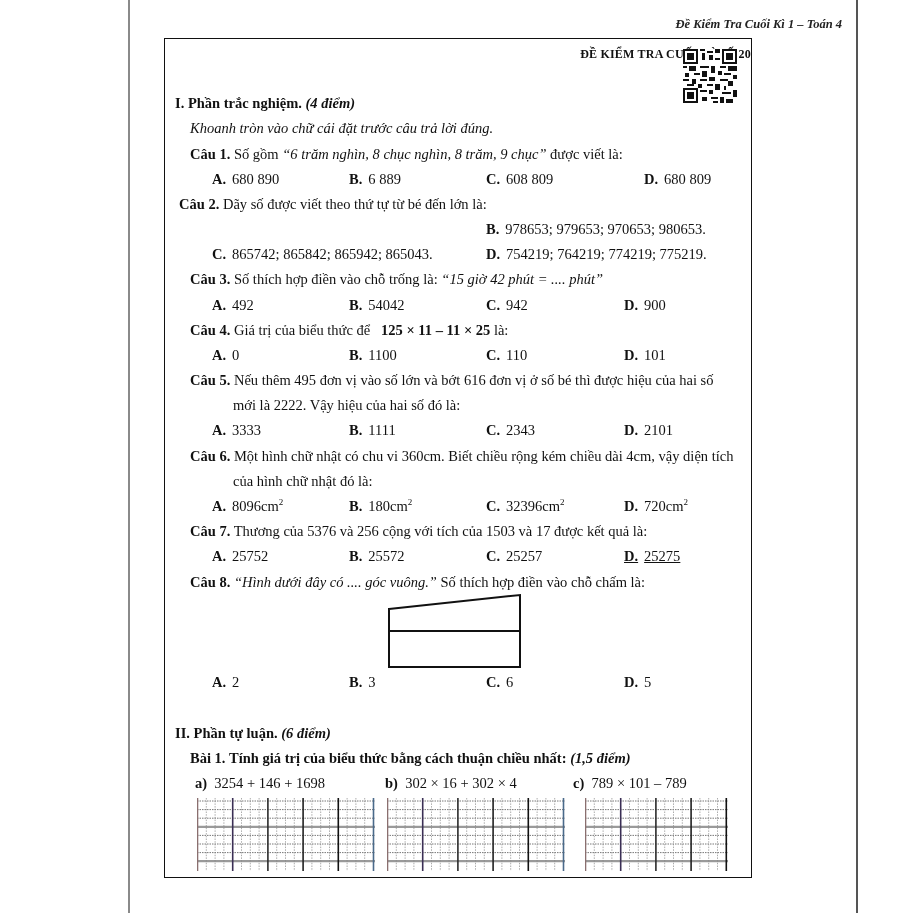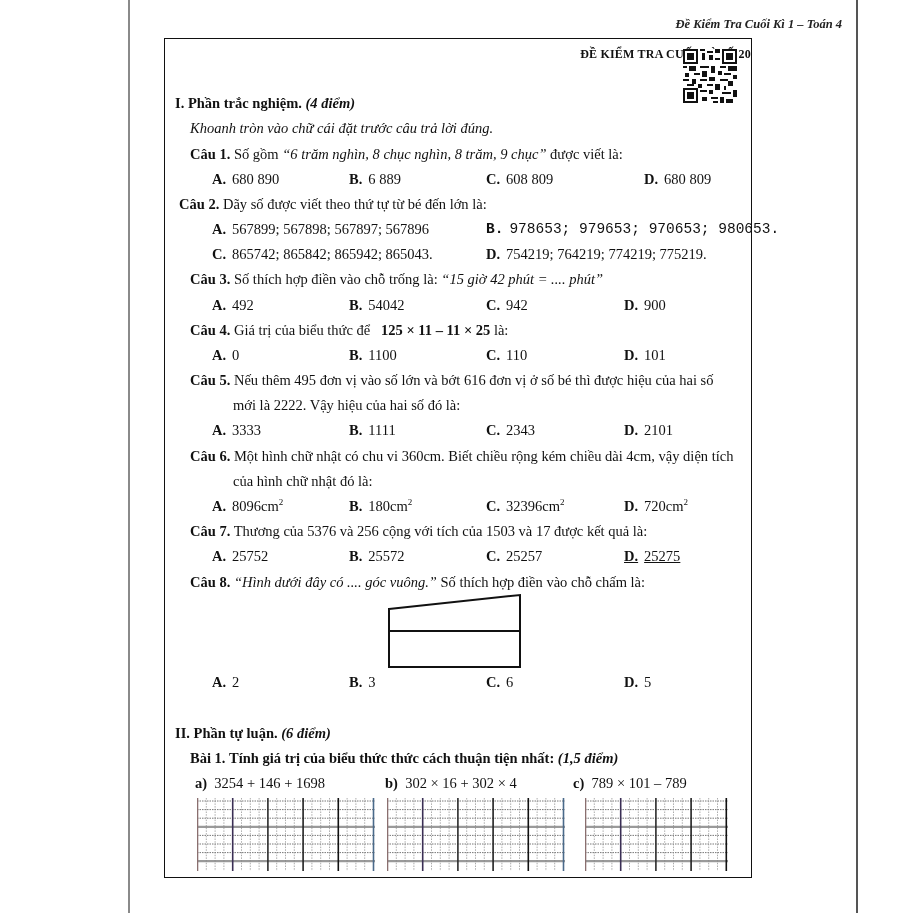--- a/index.html
+++ b/index.html
@@ -93,22 +93,21 @@
     </div>
     <div class="line" style="left:47px; top:132px;"><span class="opt-letter">A.</span><span>680 890</span></div>
     <div class="line" style="left:184px; top:132px;"><span class="opt-letter">B.</span><span>6 889</span></div>
     <div class="line" style="left:321px; top:132px;"><span class="opt-letter">C.</span><span>608 809</span></div>
     <div class="line" style="left:459px; top:132px;margin-left:20px;"><span class="opt-letter">D.</span><span>680 809</span></div>
 
     <div class="line" style="left:14px; top:157px;">
       <span class="b">Câu 2.</span>
       <span>Dãy số được viết theo thứ tự từ bé đến lớn là:</span>
     </div>
-    <div class="line" style="left:47px; top:182px;"><span class="opt-letter">A.</span><span>567899; 567898; 567897; 567896</span></div>
-    <div class="line" style="left:321px; top:182px;font-family:Liberation Mono, monospace;"><span class="opt-letter">B.</span><span>978653; 979653; 970653; 980653.</span></div>
+    <div class="line" style="left:321px; top:182px;"><span class="opt-letter">B.</span><span>978653; 979653; 970653; 980653.</span></div>
     <div class="line" style="left:47px; top:207px;"><span class="opt-letter">C.</span><span>865742; 865842; 865942; 865043.</span></div>
     <div class="line" style="left:321px; top:207px;"><span class="opt-letter">D.</span><span>754219; 764219; 774219; 775219.</span></div>
 
     <div class="line" style="left:25px; top:232px;">
       <span class="b">Câu 3.</span>
       <span>Số thích hợp điền vào chỗ trống là: </span><span class="i">“15 giờ 42 phút = .... phút”</span>
     </div>
     <div class="line" style="left:47px; top:258px;"><span class="opt-letter">A.</span><span>492</span></div>
     <div class="line" style="left:184px; top:258px;"><span class="opt-letter">B.</span><span>54042</span></div>
     <div class="line" style="left:321px; top:258px;"><span class="opt-letter">C.</span><span>942</span></div>
@@ -164,21 +163,21 @@
     <div class="line" style="left:184px; top:635px;"><span class="opt-letter">B.</span><span>3</span></div>
     <div class="line" style="left:321px; top:635px;"><span class="opt-letter">C.</span><span>6</span></div>
     <div class="line" style="left:459px; top:635px;"><span class="opt-letter">D.</span><span>5</span></div>
 
     <div class="line" style="left:10px; top:686px;">
       <span class="b">II. Phần tự luận.</span>
       <span class="b i">(6 điểm)</span>
     </div>
     <div class="line" style="left:25px; top:711px;">
       <span class="b">Bài 1.</span>
-      <span class="b">Tính giá trị của biểu thức thức cách thuận tiện nhất:</span>
+      <span class="b">Tính giá trị của biểu thức bằng cách thuận chiều nhất:</span>
       <span class="b i">(1,5 điểm)</span>
     </div>
     <div class="line" style="left:30px; top:736px;"><span class="b">a)</span>&nbsp; <span>3254 + 146 + 1698</span></div>
     <div class="line" style="left:220px; top:736px;"><span class="b">b)</span>&nbsp; <span>302 × 16 + 302 × 4</span></div>
     <div class="line" style="left:408px; top:736px;"><span class="b">c)</span>&nbsp; <span>789 × 101 – 789</span></div>
 
     <svg class="grid" style="left:32px;" width="178" height="73">
         <line x1="0" x2="178" y1="3" y2="3" stroke="#555" stroke-width="0.8" stroke-dasharray="1.5 1"></line>
         <line x1="0" x2="178" y1="11.6" y2="11.6" stroke="#555" stroke-width="0.8" stroke-dasharray="1.5 1"></line>
         <line x1="0" x2="178" y1="20.2" y2="20.2" stroke="#555" stroke-width="0.8" stroke-dasharray="1.5 1"></line>

